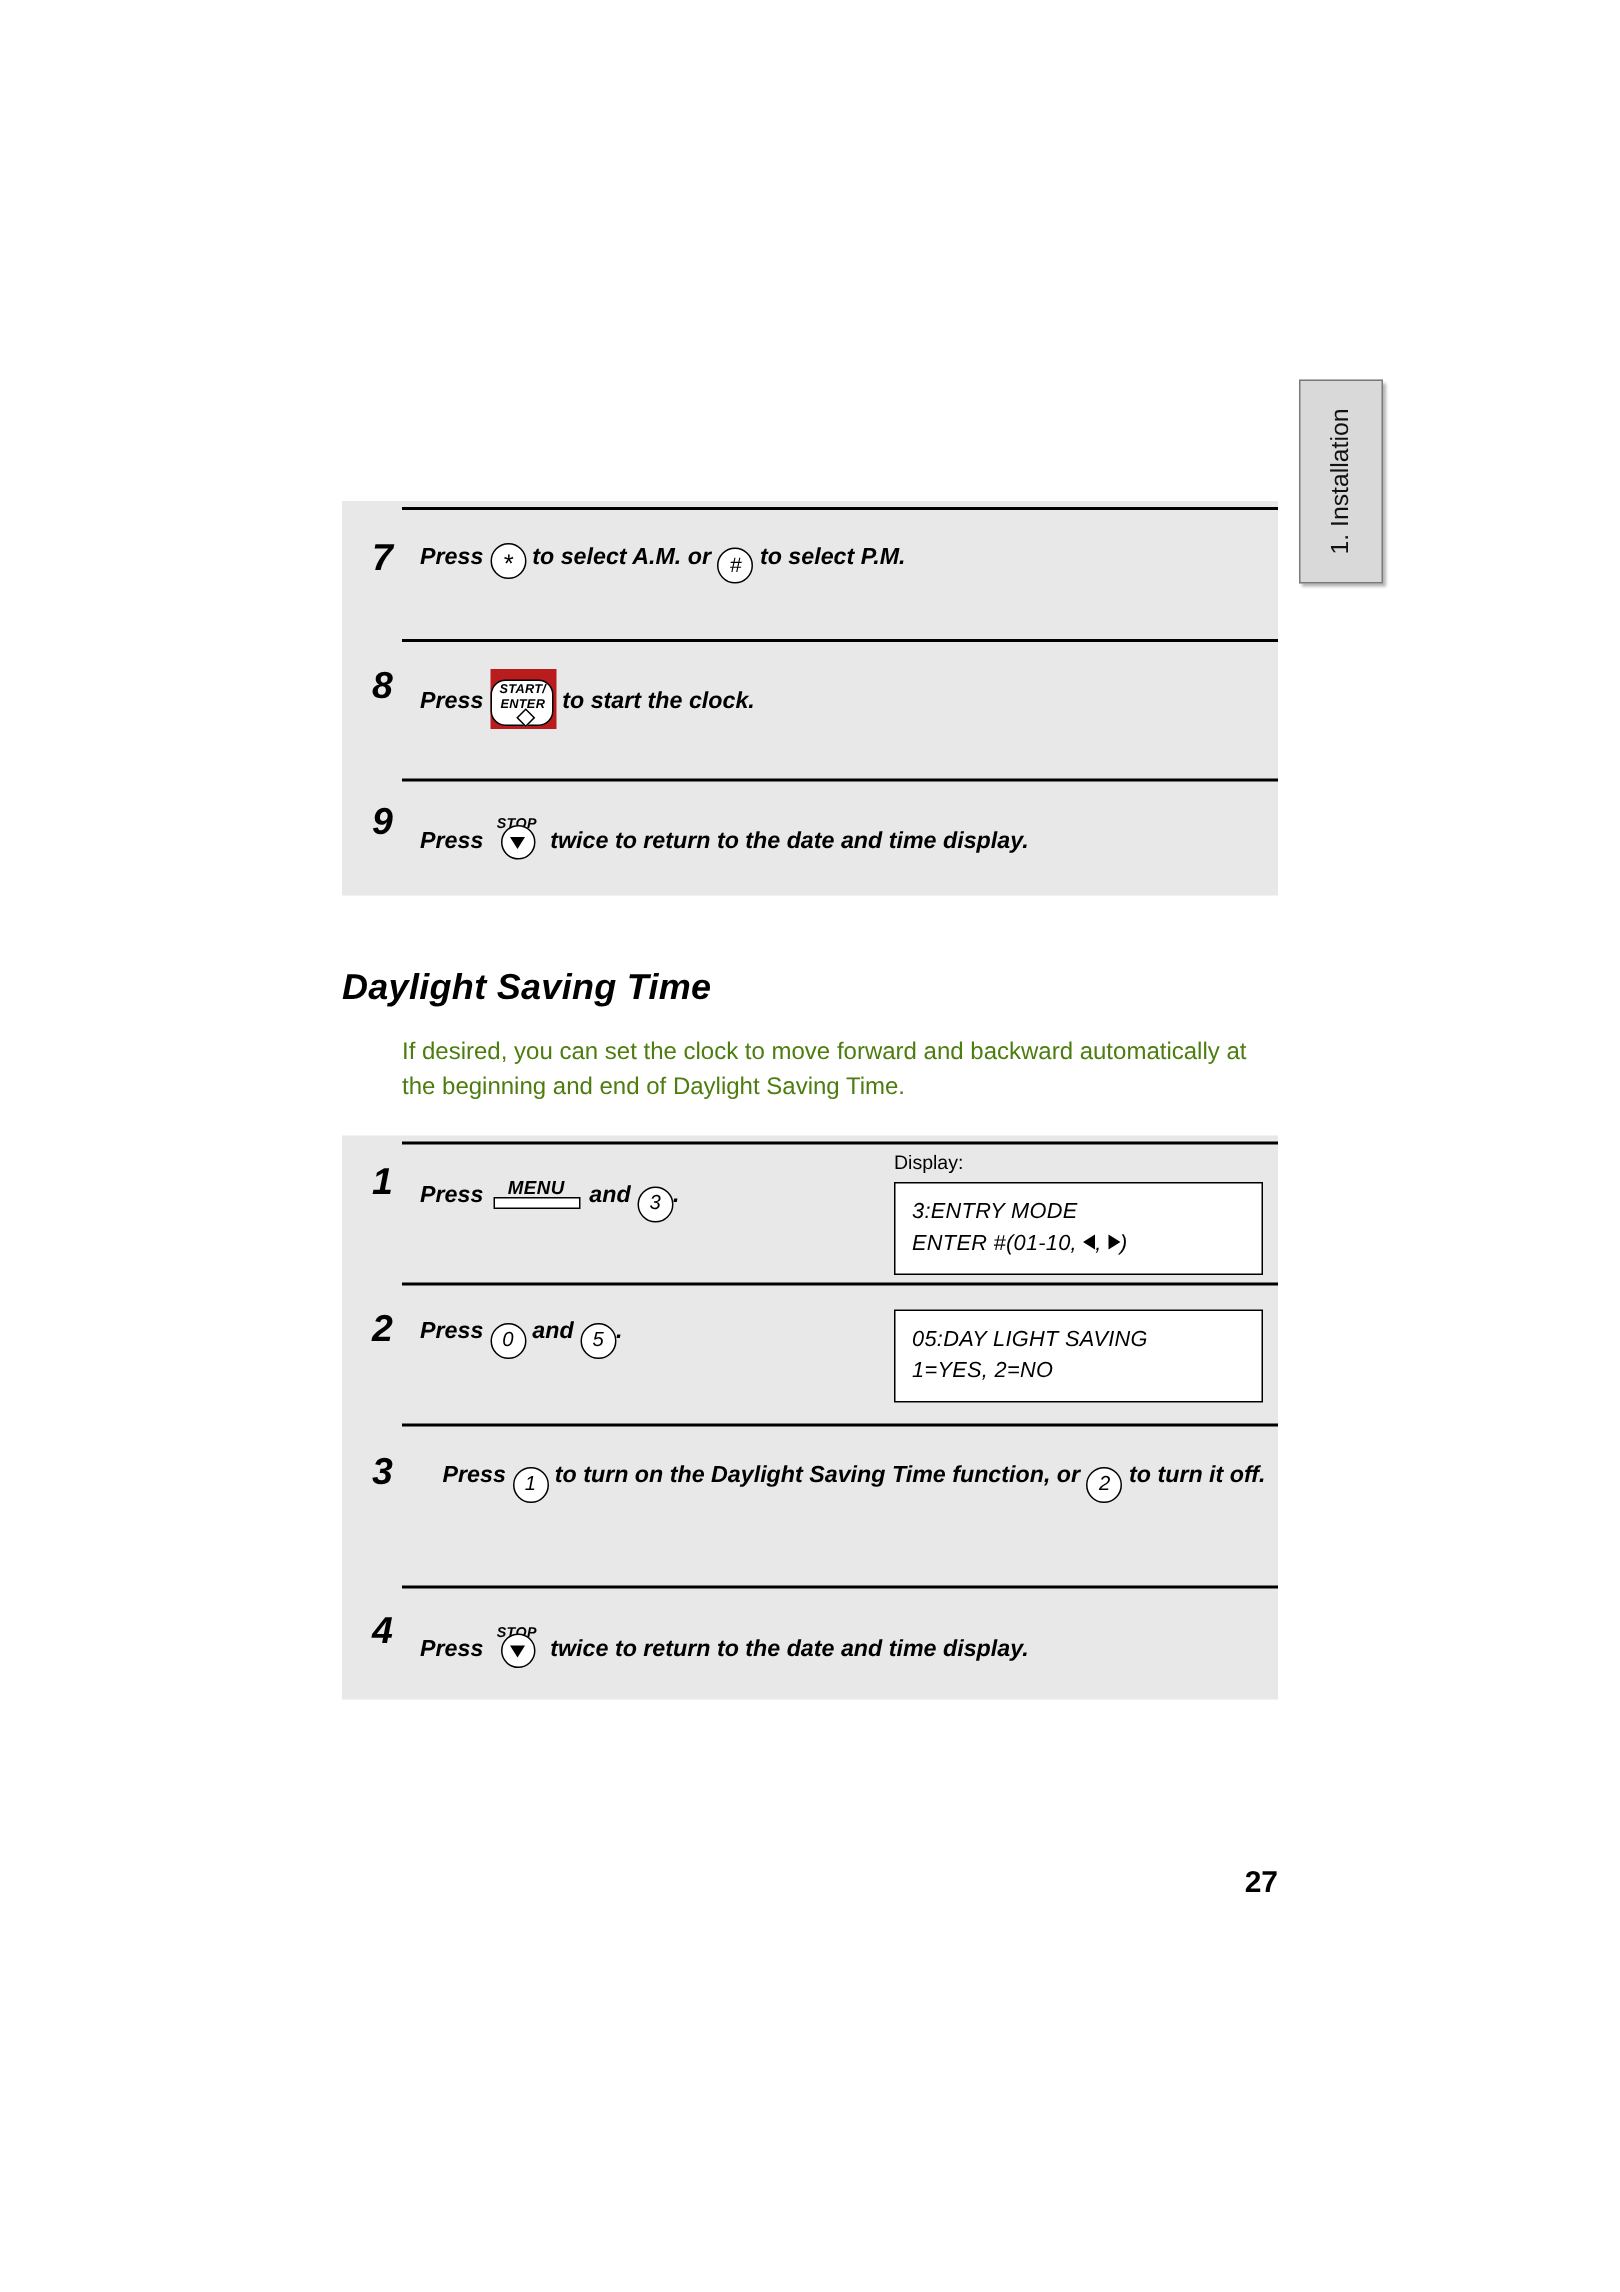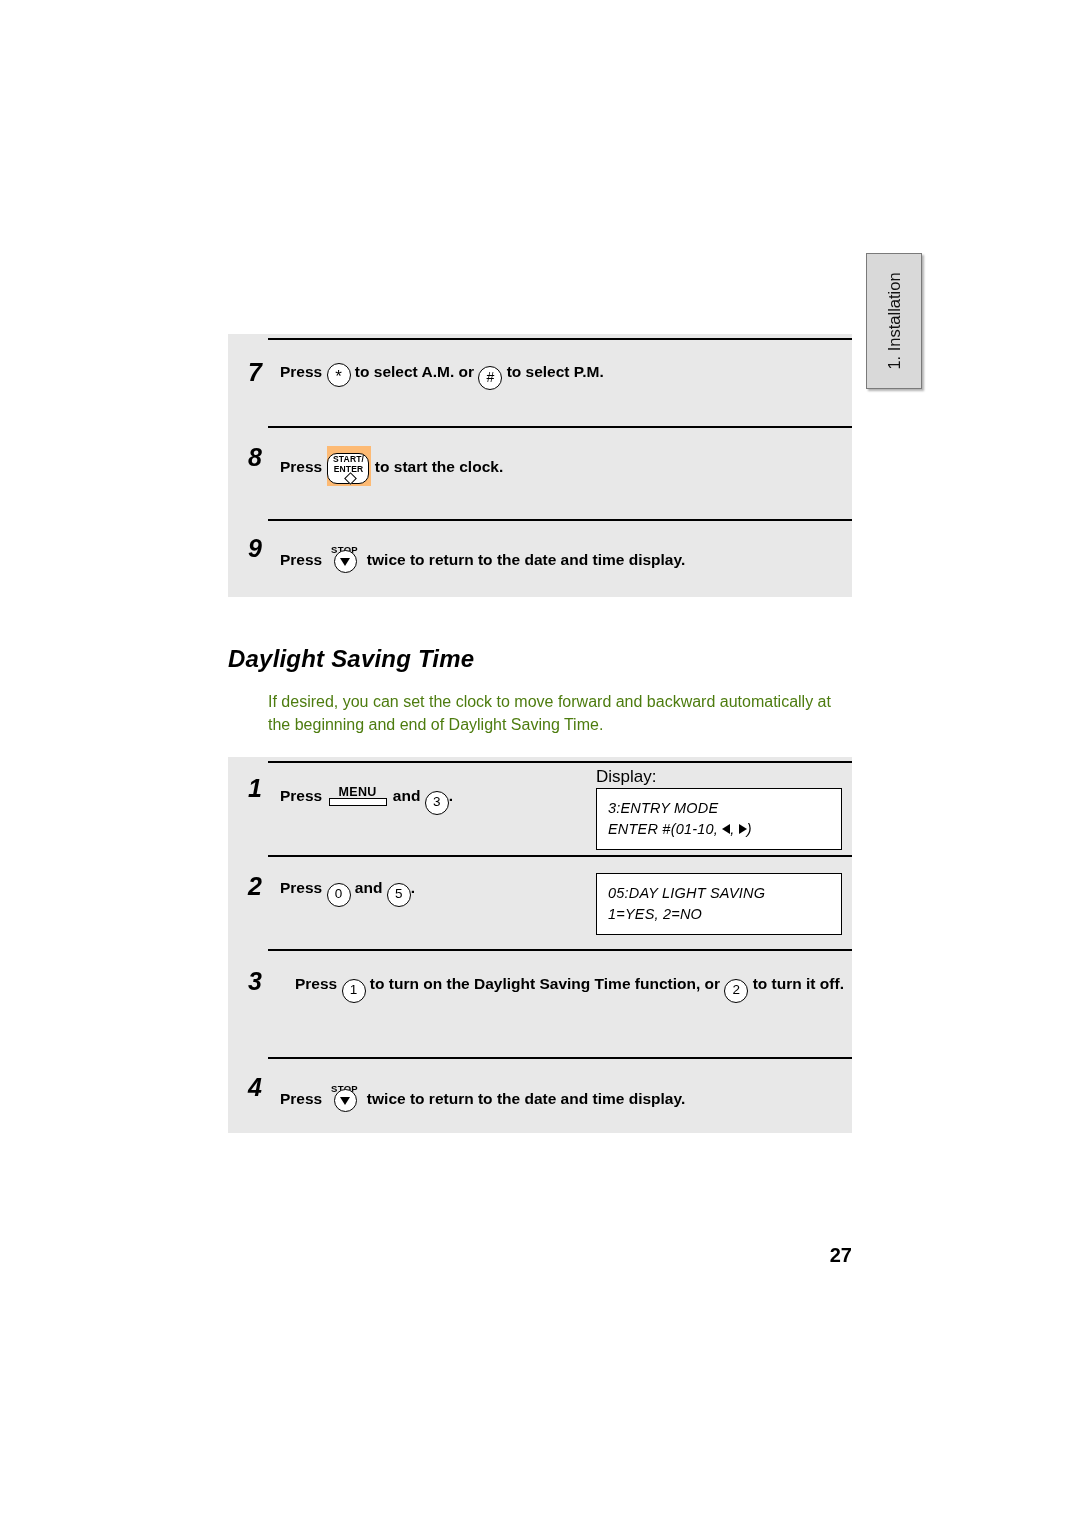--- a/index.html
+++ b/index.html
@@ -86,20 +86,21 @@
     font-weight: bold;
     font-style: italic;
     color: #000;
   }
   .step-text {
     position: absolute;
     font-size: 15.5px;
     font-weight: bold;
     color: #000;
     line-height: 24px;
+    font-style: italic;
   }
 
   
   .key-round {
     display: inline-block;
     width: 22px;
     height: 22px;
     border: 1.4px solid #000;
     border-radius: 50%;
     text-align: center;
@@ -118,21 +119,21 @@
     font-size: 14px;
     line-height: 21px;
   }
 
   .key-oval {
     display: inline-block;
     position: relative;
     width: 44px;
     height: 40px;
     vertical-align: -14px;
-    background: #fdba74;
+    background: #b91c1c;
   }
   .key-oval .cap {
     position: absolute;
     left: 0; top: 7px;
     width: 42px; height: 31px;
     border: 1.4px solid #000;
     border-radius: 10px;
     background: #fff;
     box-sizing: border-box;
   }
@@ -234,21 +235,21 @@
     top: 690px;
     width: 582px;
     font-size: 16px;
     line-height: 23px;
     color: #4d7c0f;
   }
 
   
   .display-label {
     position: absolute;
-    font-size: 17px;
+    font-size: 13px;
     color: #000;
     text-align: right;
   }
   .display-box {
     position: absolute;
     border: 1.5px solid #000;
     background: #fff;
     box-sizing: border-box;
     padding: 9px 10px 0 11px;
     font-size: 14.5px;

